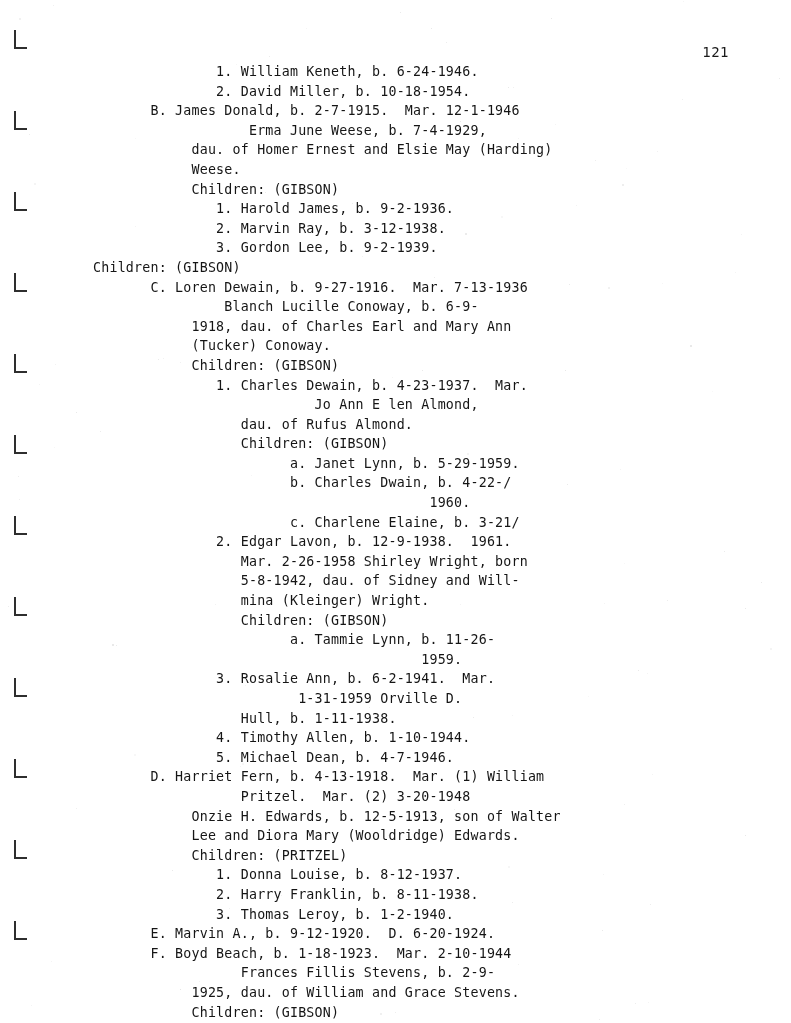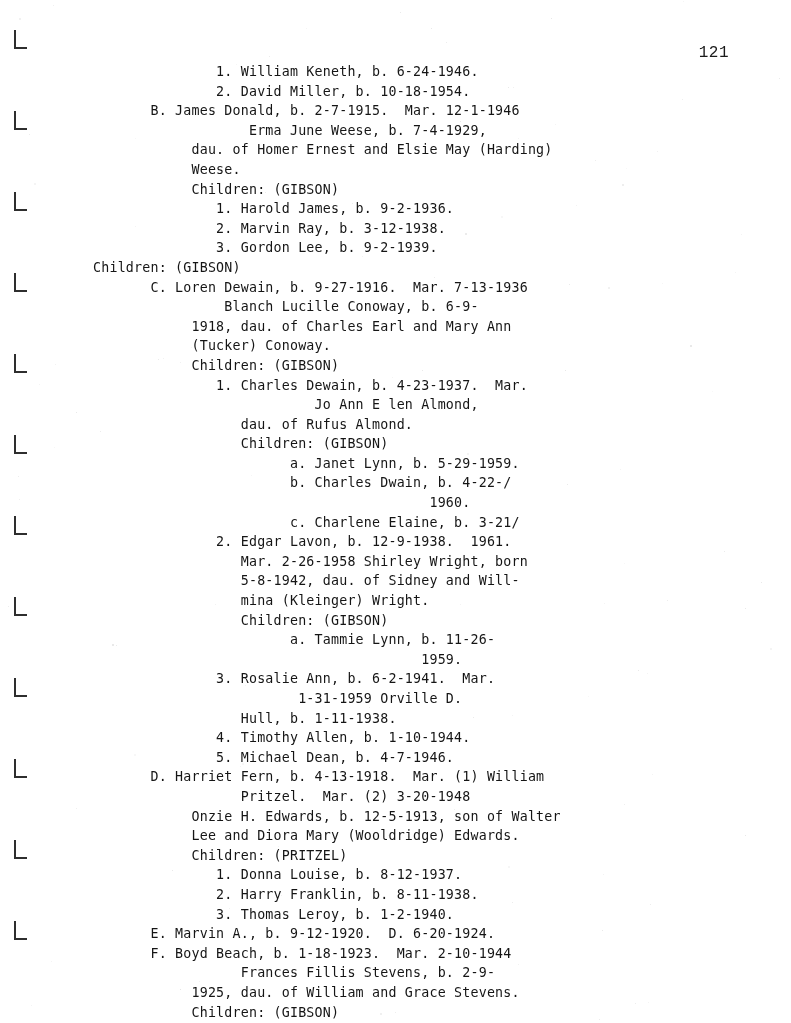--- a/index.html
+++ b/index.html
@@ -28,24 +28,23 @@
     left: 14px;
     width: 11px;
     height: 17px;
     border-left: 2px solid #2e2e2e;
     border-bottom: 2px solid #2e2e2e;
   }
   #page-number {
     position: absolute;
     right: 62px;
     top: 44px;
-    font-size: 16px;
+    font-size: 14px;
     color: #1a1a1a;
     letter-spacing: 0.5px;
-    font-family: Liberation Mono, monospace;
   }
   #doc-body {
     position: absolute;
     left: 52px;
     top: 62px;
     width: 700px;
     font-size: 13.3px;
     line-height: 19.6px;
     color: #151515;
     white-space: pre;

